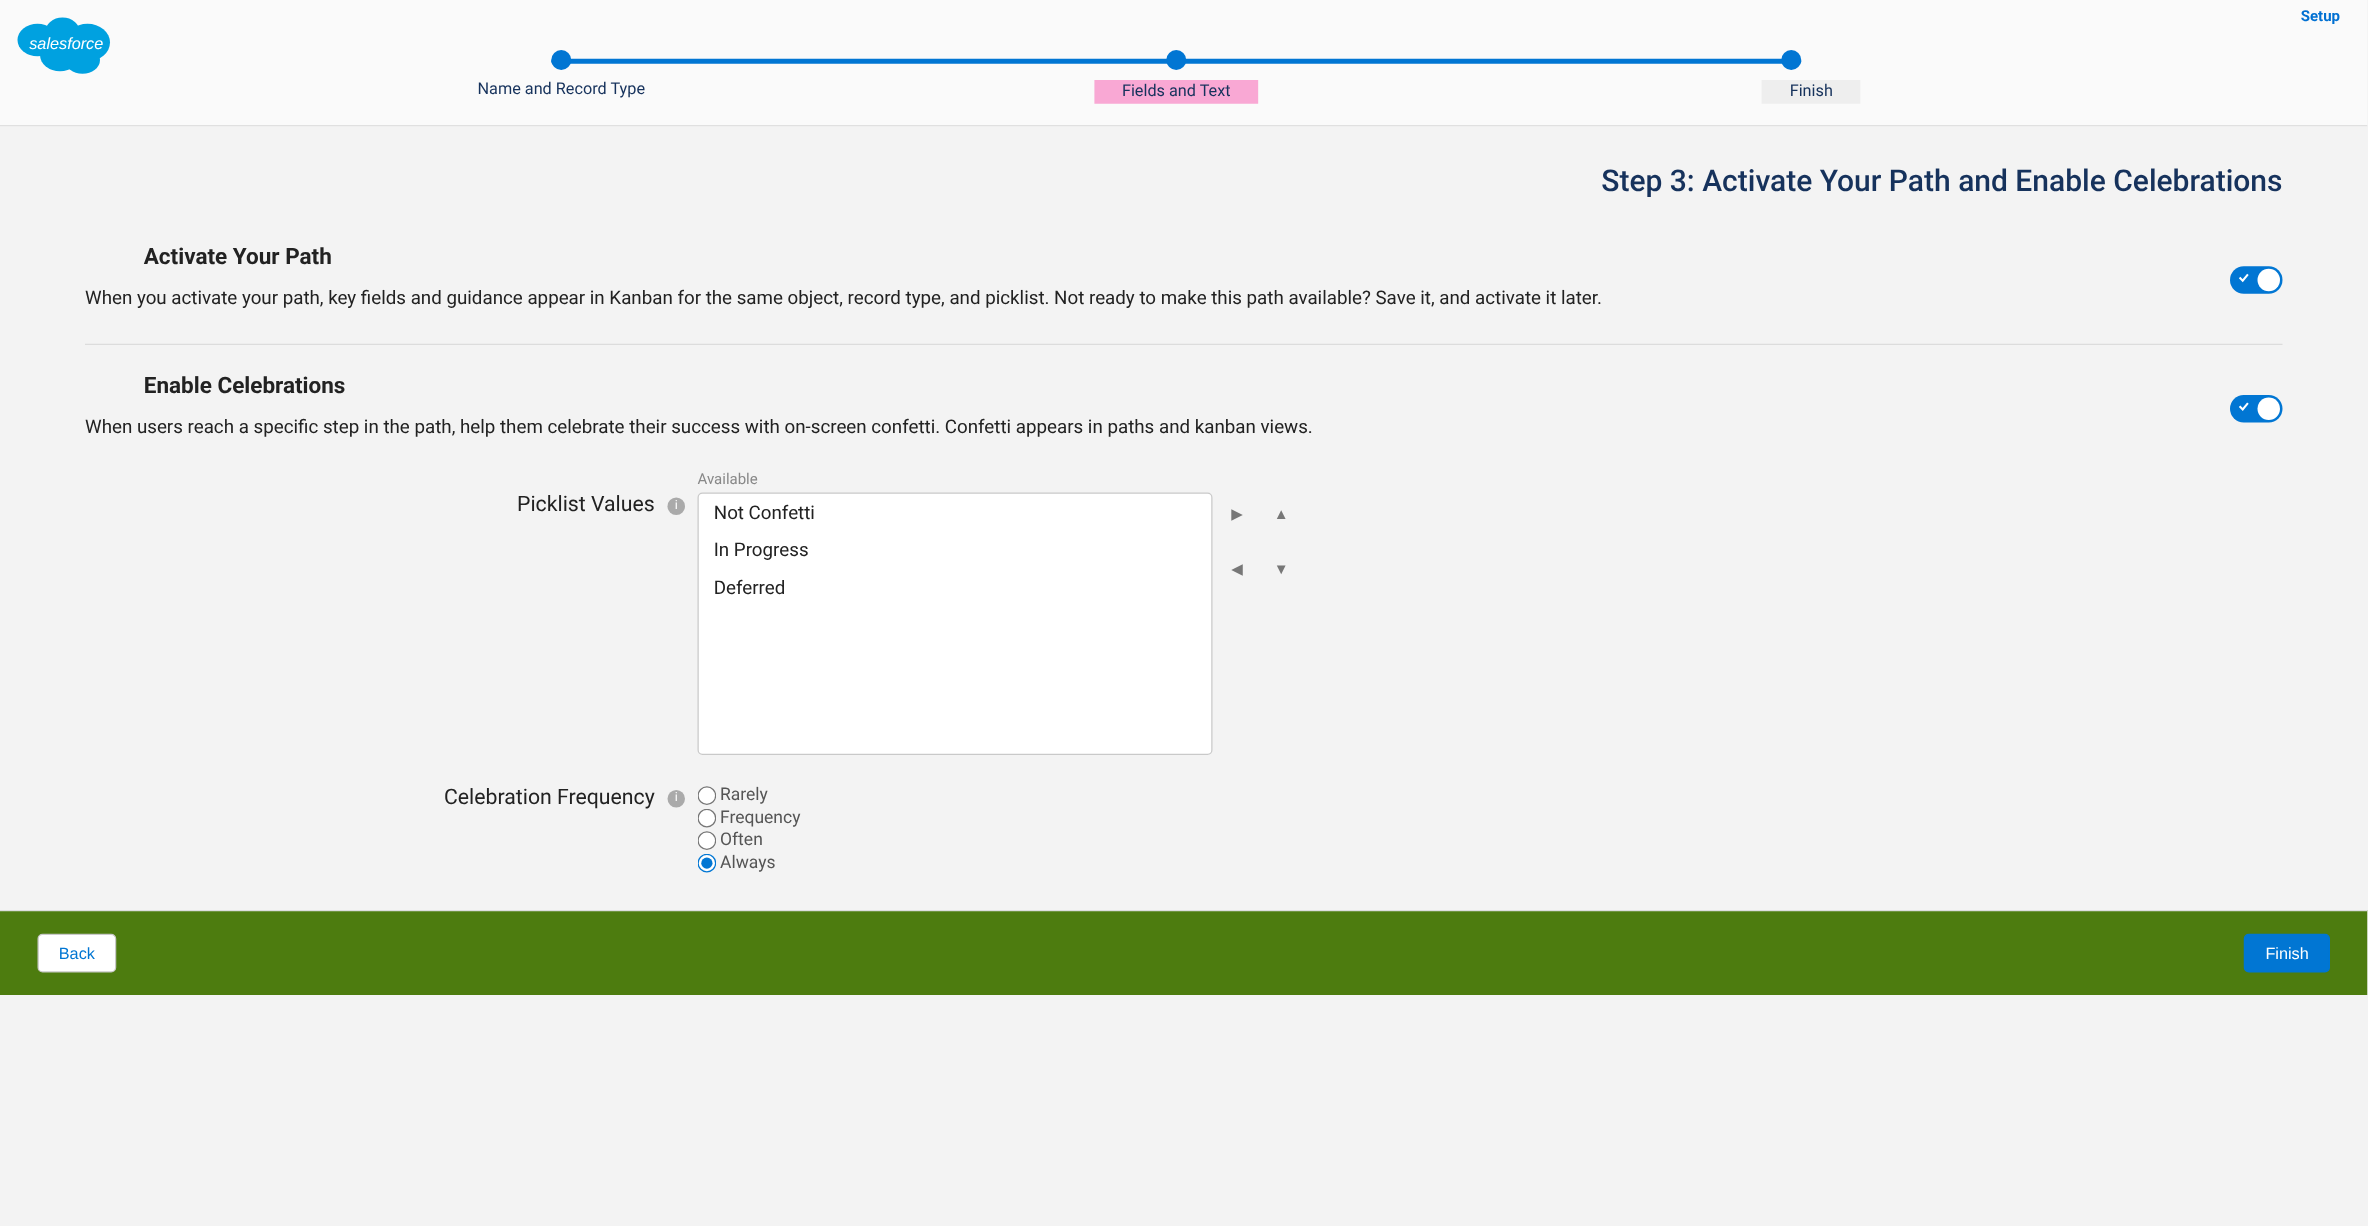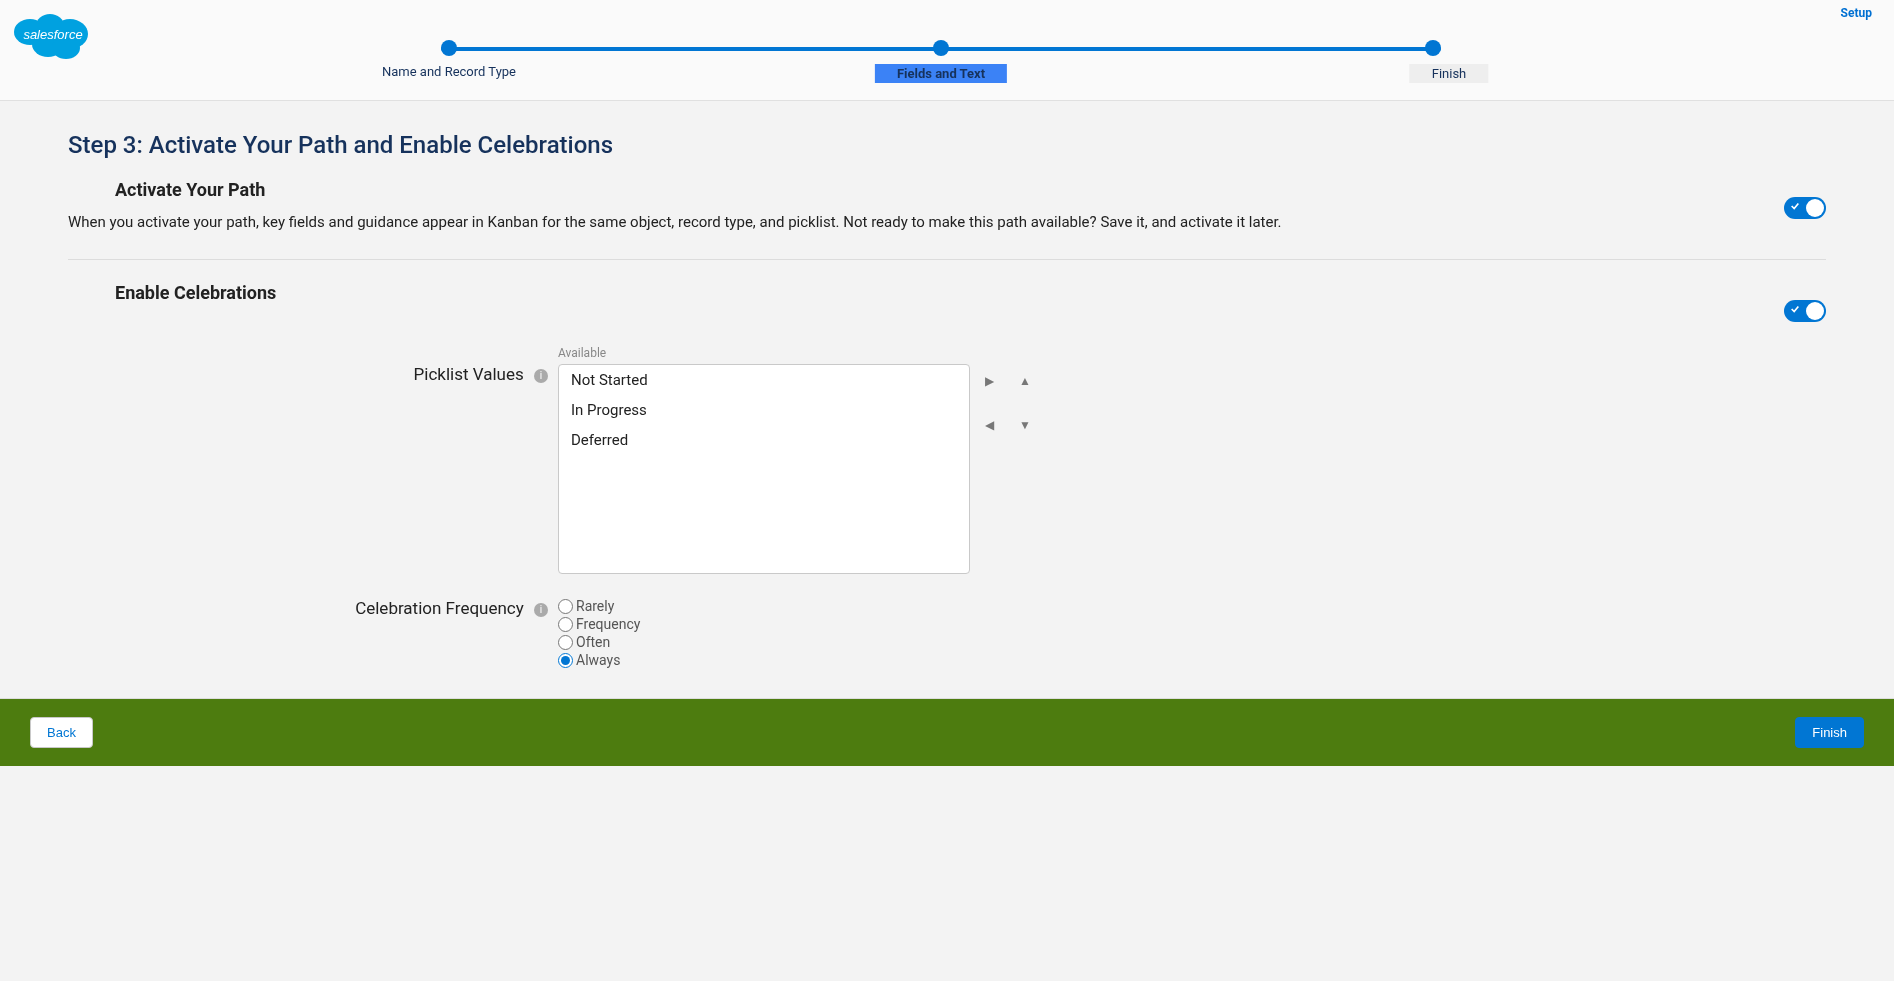--- a/index.html
+++ b/index.html
@@ -69,33 +69,33 @@
     height: 20px;
     margin-top: 8px;
   }
   .progress-label {
     position: absolute;
     font-size: 13px;
     color: #16325c;
     white-space: nowrap;
   }
   .lbl-0 { left: 0; transform: translateX(-50%); margin-left: 8px; }
-  .lbl-1 { left: 50%; transform: translateX(-50%); background: #3b82f6; padding: 2px 22px; font-weight: bold; }
+  .lbl-1 { left: 50%; transform: translateX(-50%); background: #f9a8d4; padding: 2px 22px; }
   .lbl-2 { right: 0; transform: translateX(50%); margin-right: -8px; background: #eeeeee; padding: 2px 22px; }
 
   
   .content {
     padding: 30px 68px 30px 68px;
   }
   h1.step-title {
-    text-align: left;
+    text-align: right;
     font-size: 24px;
     font-weight: 500;
     color: #16325c;
-    margin-bottom: 20px;
+    margin-bottom: 36px;
   }
   .section-title {
     font-size: 18px;
     font-weight: bold;
     color: #222;
     margin-bottom: 12px;
     margin-left: 47px;
   }
   .section-desc {
     font-size: 15px;
@@ -308,39 +308,40 @@
         </svg>
       <div class="knob"></div>
     </div>
   </div>
 
   <hr class="divider">
 
   <div class="section-row">
     <div class="section-body">
       <div class="section-title">Enable Celebrations</div>
+      <div class="section-desc">When users reach a specific step in the path, help them celebrate their success with on-screen confetti. Confetti appears in paths and kanban views.</div>
     </div>
     <div class="toggle">
       <svg class="check" viewBox="0 0 12 12">
           <path d="M2 6 L5 9 L10 3" stroke="#fff" stroke-width="2" fill="none"></path>
         </svg>
       <div class="knob"></div>
     </div>
   </div>
 
   <div class="picklist-row">
     <div class="field-label-col">
       <span>Picklist Values</span>
       <span class="info-icon">i</span>
     </div>
     <div class="dueling">
       <div class="list-col">
         <div class="list-label">Available</div>
         <div class="listbox">
-          <div class="opt">Not Started</div>
+          <div class="opt">Not Confetti</div>
           <div class="opt">In Progress</div>
           <div class="opt">Deferred</div>
         </div>
       </div>
       <div class="arrow-col">
         <div class="arrow-btn">▶</div>
         <div class="arrow-btn">◀</div>
       </div>
       <div class="arrow-col">
         <div class="arrow-btn">▲</div>

